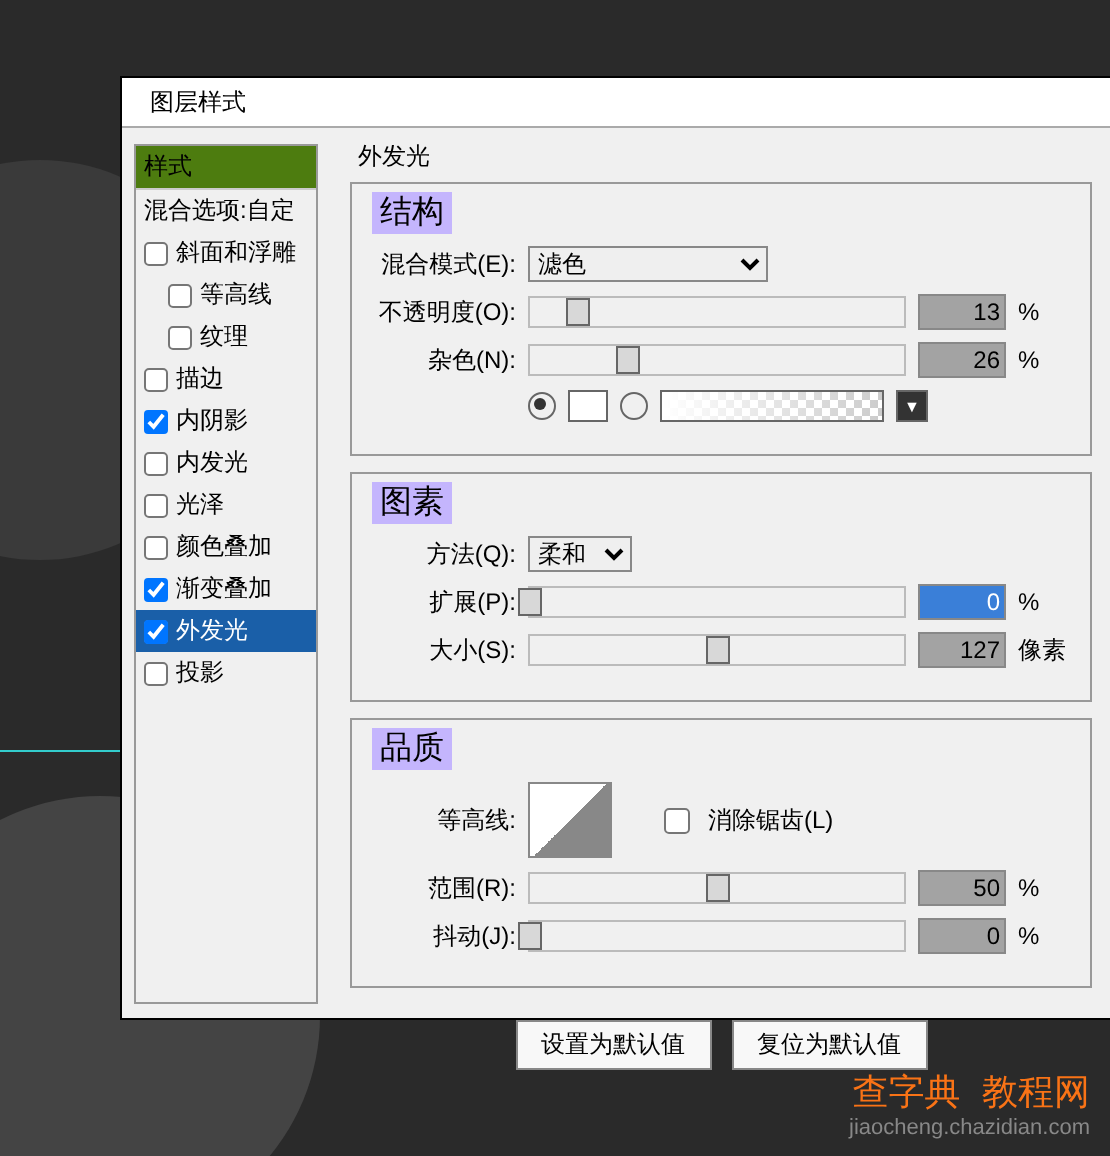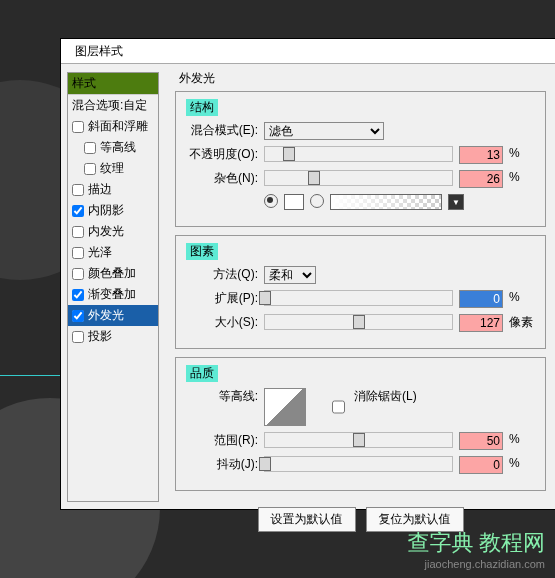--- a/index.html
+++ b/index.html
@@ -10,40 +10,40 @@
 .content{display:flex;height:calc(100% - 24px);}
 .sidebar{width:90px;border:1px solid #999;margin:8px 6px;}
 .sidebar-header{background:#4d7c0f;border-bottom:1px solid #ccc;padding:2px 4px;}
 .sidebar-item{padding:2px 4px;display:flex;align-items:center;gap:4px;cursor:pointer;}
 .sidebar-item.indent{padding-left:16px;}
 .sidebar-item.selected{background:#1a5fa8;color:#fff;}
 .sidebar-item input[type=checkbox]{margin:0;width:12px;height:12px;}
 .main{flex:1;padding:6px 10px;}
 .section-title{margin-bottom:4px;padding-left:4px;}
 .fieldset{border:1px solid #999;margin-bottom:8px;padding:8px 10px 10px;}
-.fieldset-legend{font-size:12px;margin-top:-14px;background:#5eead4;display:inline-block;padding:0 4px;margin-bottom:6px;}
-.row{display:flex;margin-bottom:6px;gap:6px;}
+.fieldset-legend{font-size:16px;margin-top:-14px;background:#c4b5fd;display:inline-block;padding:0 4px;margin-bottom:6px;}
+.row{display:flex;align-items:center;margin-bottom:6px;gap:6px;}
 .label{text-align:right;width:72px;}
 select{font-size:12px;height:18px;border:1px solid #888;}
 .slider{flex:1;height:14px;position:relative;border:1px solid #bbb;background:#f0f0f0;}
 .slider-thumb{position:absolute;width:10px;height:12px;background:#d8d8d8;border:1px solid #666;top:0;transform:translateX(-50%);}
-.numbox{width:38px;height:16px;border:1px solid #888;background:#fca5a5;text-align:right;padding:0 2px;font-size:12px;}
+.numbox{width:38px;height:16px;border:1px solid #888;background:#a3a3a3;text-align:right;padding:0 2px;font-size:12px;}
 .numbox.blue{background:#3a7fd8;color:#fff;}
 .unit{width:26px;}
 .radio{width:12px;height:12px;border-radius:50%;border:1px solid #666;display:inline-block;}
 .radio.checked::after{content:"";display:block;width:6px;height:6px;background:#333;border-radius:50%;margin:2px;}
 .swatch{width:18px;height:14px;border:1px solid #666;background:#fff;}
 .gradient{width:110px;height:14px;border:1px solid #666;background:repeating-conic-gradient(#ccc 0 25%,#fff 0 50%) 0 0/8px 8px;position:relative;}
 .gradient::after{content:"";position:absolute;inset:0;background:linear-gradient(to right,#fff,transparent);}
 .dropdown-arrow{width:14px;height:14px;border:1px solid #666;background:#333;color:#fff;display:flex;align-items:center;justify-content:center;font-size:8px;}
 .contour{width:40px;height:36px;border:1px solid #888;background:linear-gradient(135deg,#fff 50%,#888 50%);}
 .btn{padding:3px 12px;border:1px solid #888;background:#f8f8f8;cursor:pointer;font-size:12px;}
 .btnrow{display:flex;gap:10px;justify-content:center;margin-top:16px;}
 .watermark{position:absolute;right:10px;bottom:8px;text-align:right;color:#999;}
-.watermark .big{font-size:22px;color:#86efac;font-family:Liberation Serif, serif;}
+.watermark .big{font-size:18px;color:#f97316;font-family:Liberation Mono, monospace;}
 .watermark .small{font-size:11px;color:#888;}
 .hline{position:absolute;left:0;top:375px;width:60px;height:1px;background:#3cc;}
 </style>
 </head>
 <body>
 
 <div class="bgshape"></div>
 <div class="bgshape2"></div>
 <div class="hline"></div>
 

